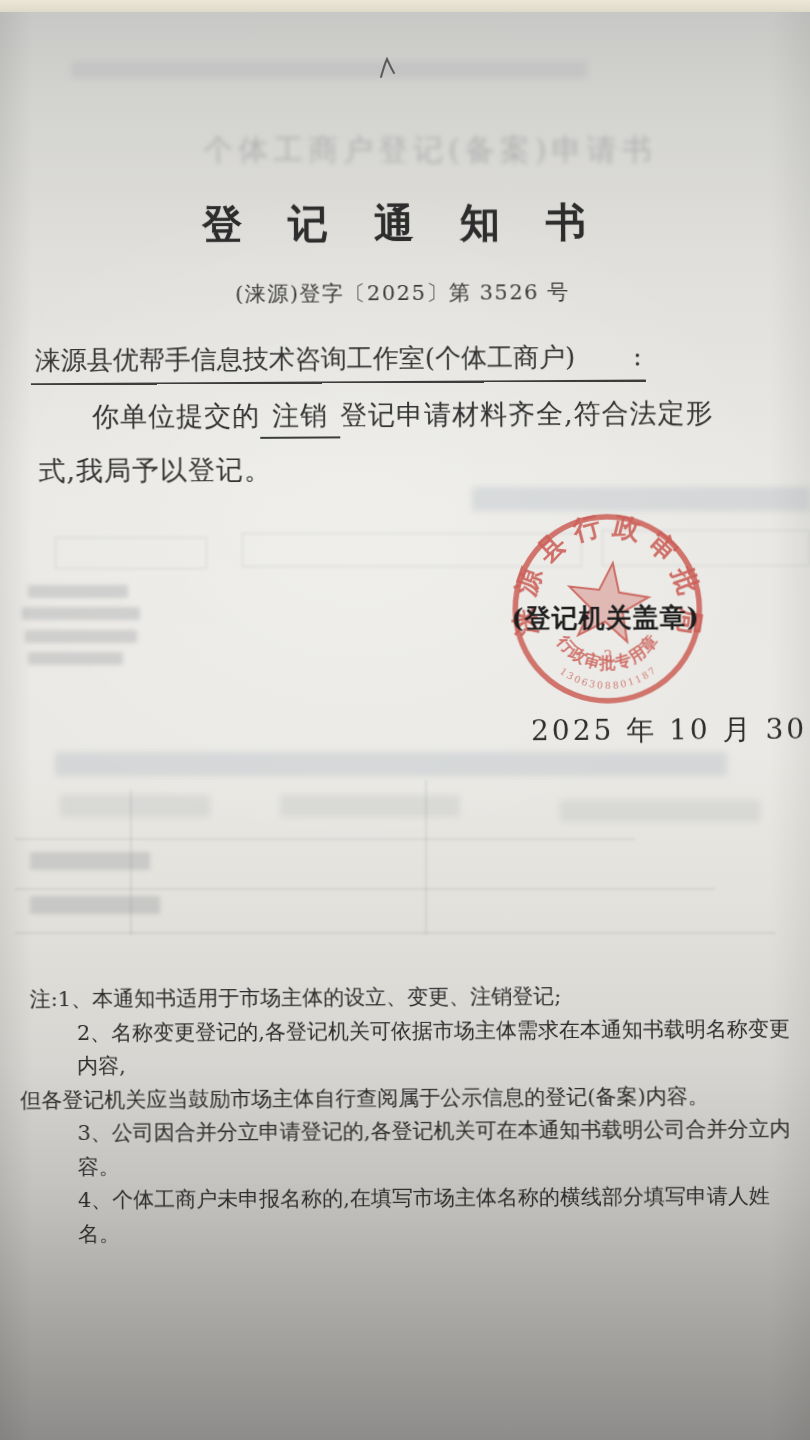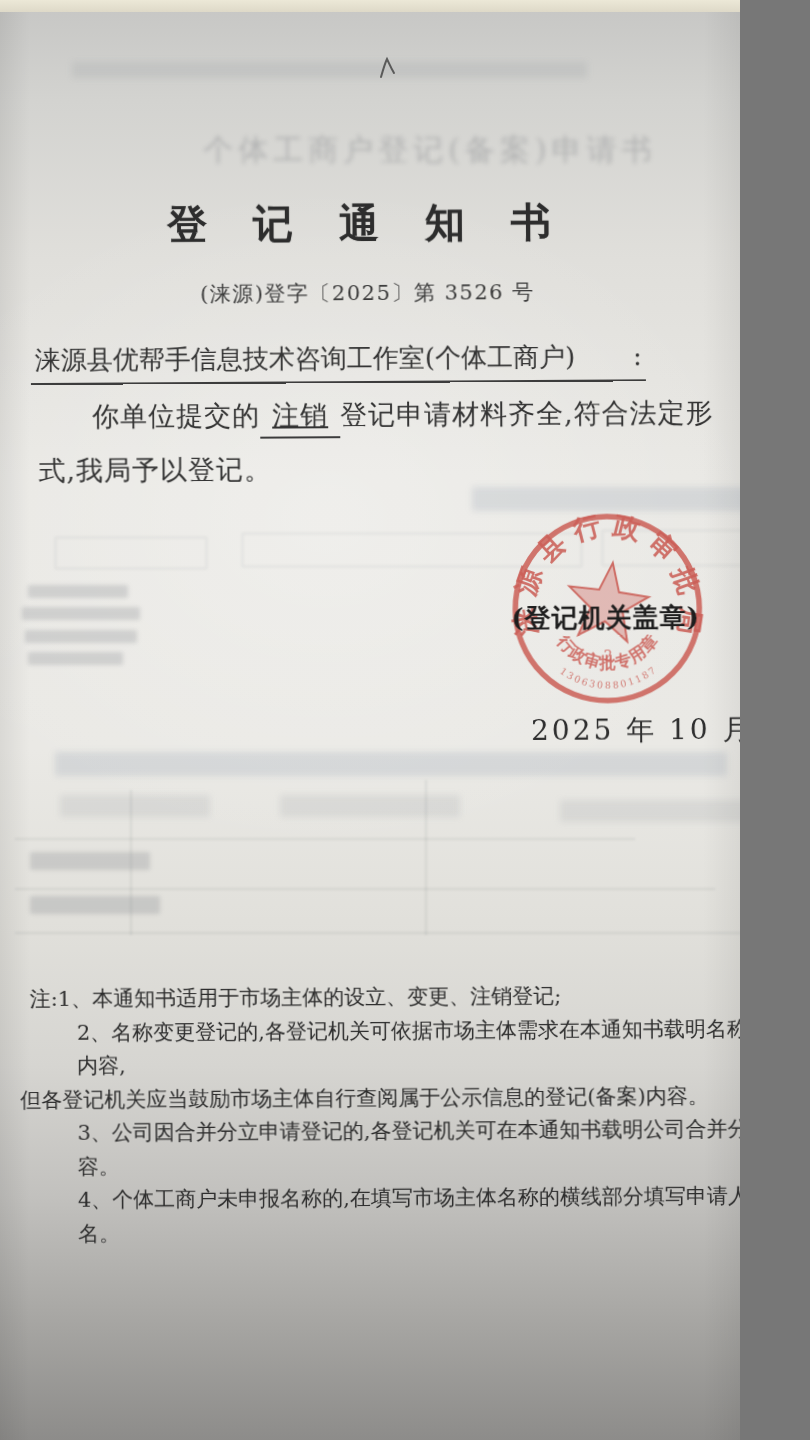--- a/index.html
+++ b/index.html
@@ -1,17 +1,17 @@
 <!DOCTYPE html>
 <html><head>
 <meta charset="utf-8">
 <style>
   html,body { margin:0; padding:0; background:#777; }
   .stage {
-    position:relative; width:740px; height:1440px; overflow:hidden;
+    position:relative; width:810px; height:1440px; overflow:hidden;
     font-family:"DejaVu Serif","Liberation Serif",serif;
     background:
       radial-gradient(ellipse 620px 480px at 44% 36%, rgba(255,255,255,0.28), rgba(255,255,255,0) 70%),
       linear-gradient(90deg, rgba(0,0,0,0.07), rgba(0,0,0,0) 4%, rgba(0,0,0,0) 95%, rgba(0,0,0,0.06)),
       linear-gradient(180deg,#c6c6c4 0%,#d3d3d0 7%,#e0dfdb 18%,#e9e8e4 33%,#eae9e5 52%,#e1e0db 64%,#d6d5d1 74%,#c2c1be 83%,#a6a5a2 92%,#8d8c8a 100%);
   }
   .cream-strip { position:absolute; top:0; left:0; right:0; height:12px;
     background:linear-gradient(180deg,#ece8d7,#ded9c8); }
 
   
@@ -35,21 +35,21 @@
   .addressee { position:absolute; left:33px; top:341px; font-size:26px; color:#333;
     white-space:nowrap; }
   .u-line { display:inline-block; border-bottom:2px solid #3c3c3c; padding:0 4px 5px 4px; }
   .addr-gap { display:inline-block; width:58px; }
   .body-line { position:absolute; left:40px; font-size:27px; color:#333;
     letter-spacing:1px; white-space:nowrap; }
   .bl1 { top:397px; }
   .bl2 { top:451px; }
   .indent2 { display:inline-block; width:54px; }
   .blank-underline { display:inline-block; border-bottom:2px solid #3c3c3c;
-    padding:0 12px 3px 12px;text-decoration:underline; }
+    padding:0 12px 3px 12px; }
   .seal { position:absolute; left:508px; top:510px; width:200px; height:200px;
     mix-blend-mode:multiply; opacity:0.92; filter:blur(0.4px); }
   .seal-caption { position:absolute; left:512px; top:602px; font-size:26px;
     font-weight:600; letter-spacing:1px; color:#1e1e1e; white-space:nowrap; }
   .date { position:absolute; left:531px; top:713px; font-size:28px;
     letter-spacing:3px; color:#2e2e2e; white-space:nowrap; }
   .notes { position:absolute; left:18px; top:981px; width:780px; font-size:21px;
     line-height:33.5px; color:#2c2c2c; }
   .notes .n-first { padding-left:10px; }
   .notes .n-indent { padding-left:57px; }

